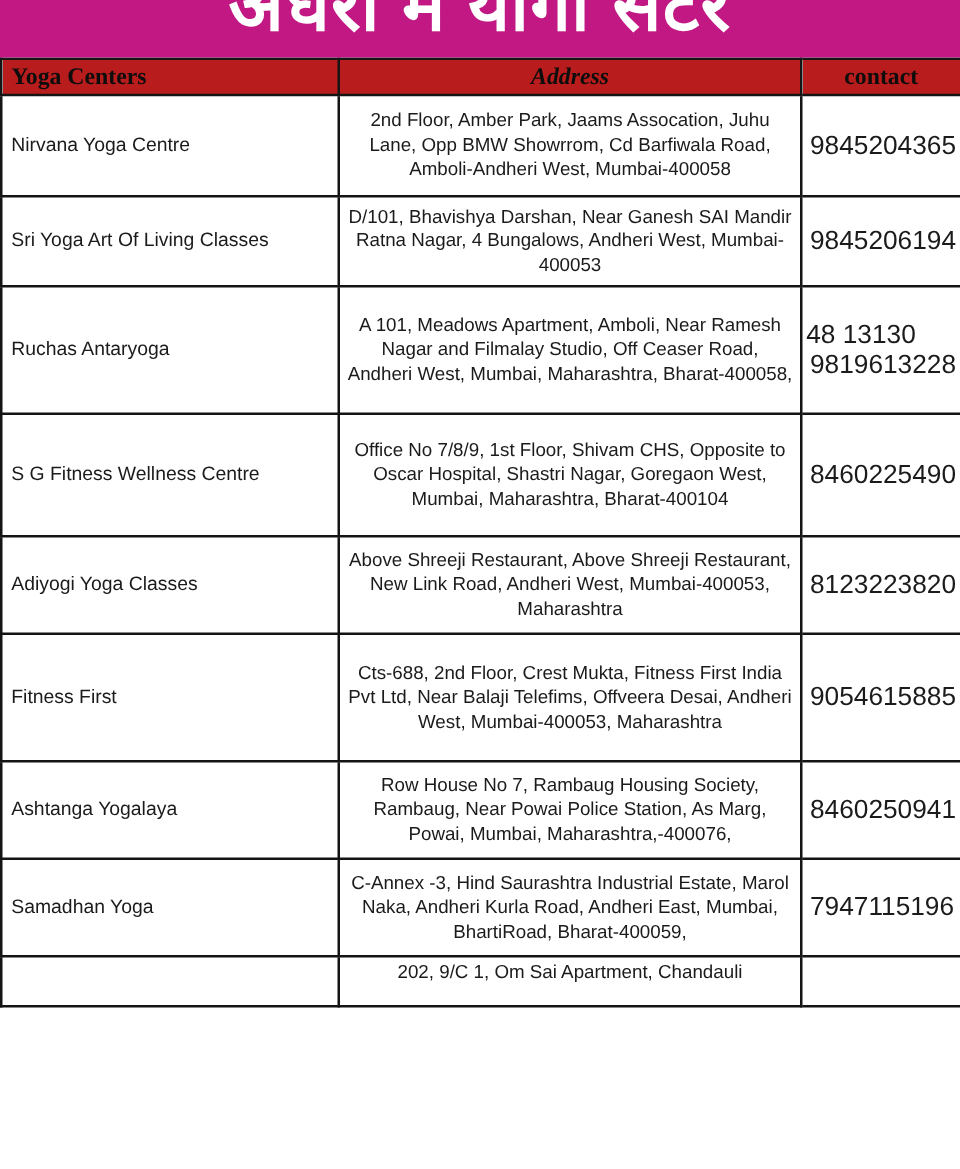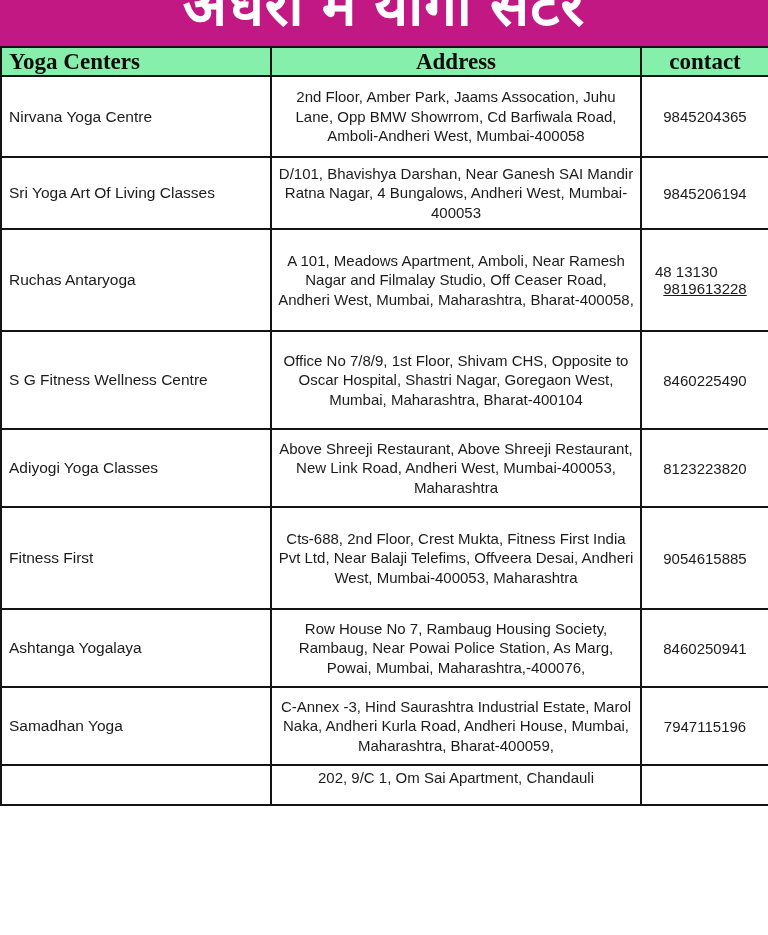--- a/index.html
+++ b/index.html
@@ -39,58 +39,58 @@
     border: 2px solid #141414;
     overflow: hidden;
   }
   col.c-name    { width: 270px; }
   col.c-address { width: 370px; }
   col.c-contact { width: 128px; }
 
   thead th {
     font-family: "Liberation Serif", "DejaVu Serif", serif;
     font-weight: bold;
-    font-size: 23px;
+    font-size: 19px;
     height: 27px;
-    background: #86efac;
+    background: #b91c1c;
     color: #0d0d0d;
     padding: 0 4px;
   }
   th.h-name    { text-align: left; padding-left: 7px; }
-  th.h-address { text-align: center; }
+  th.h-address { text-align: center; font-style: italic; }
   th.h-contact { }
 
   td.name-cell {
     text-align: left;
     vertical-align: middle;
     font-size: 15.5px;
     padding: 2px 4px 2px 7px;
   }
   td.name-cell.indent { }
   td.addr-cell {
     text-align: center;
     vertical-align: middle;
     font-size: 15px;
     line-height: 19.5px;
     padding: 3px 6px;
   }
   td.phone-cell {
     text-align: center;
     vertical-align: middle;
-    font-size: 15px;
-    padding: 0 16px;
+    font-size: 21px;
+    padding: 0 6px;
     border-radius: 12px;
   }
   .phone-line-left {
     display: block;
     text-align: left;
     margin-left: -3px;
     white-space: nowrap;
   }
-  .phone-line-center { display: block; text-align: center; text-decoration: underline; }
+  .phone-line-center { display: block; text-align: center; }
 
   tr.h81  { height: 81px; }
   tr.h72  { height: 72px; }
   tr.h102 { height: 102px; }
   tr.h98  { height: 98px; }
   tr.h78  { height: 78px; }
   tr.partial { height: 40px; }
   tr.partial td { vertical-align: top; }
   tr.partial td.addr-cell { padding-top: 2px; }
 </style>
@@ -150,21 +150,21 @@
         <td class="addr-cell">Cts-688, 2nd Floor, Crest Mukta, Fitness First India Pvt Ltd, Near Balaji Telefims, Offveera Desai, Andheri West, Mumbai-400053, Maharashtra</td>
         <td class="phone-cell">9054615885</td>
       </tr>
       <tr class="h78">
         <td class="name-cell">Ashtanga Yogalaya</td>
         <td class="addr-cell">Row House No 7, Rambaug Housing Society, Rambaug, Near Powai Police Station, As Marg, Powai, Mumbai, Maharashtra,-400076,</td>
         <td class="phone-cell">8460250941</td>
       </tr>
       <tr class="h78">
         <td class="name-cell">Samadhan Yoga</td>
-        <td class="addr-cell">C-Annex -3, Hind Saurashtra Industrial Estate, Marol Naka, Andheri Kurla Road, Andheri House, Mumbai, Maharashtra, Bharat-400059,</td>
+        <td class="addr-cell">C-Annex -3, Hind Saurashtra Industrial Estate, Marol Naka, Andheri Kurla Road, Andheri East, Mumbai, BhartiRoad, Bharat-400059,</td>
         <td class="phone-cell">7947115196</td>
       </tr>
       <tr class="partial">
         <td class="name-cell"></td>
         <td class="addr-cell">202, 9/C 1, Om Sai Apartment, Chandauli</td>
         <td class="phone-cell"></td>
       </tr>
     </tbody>
   </table>
 

